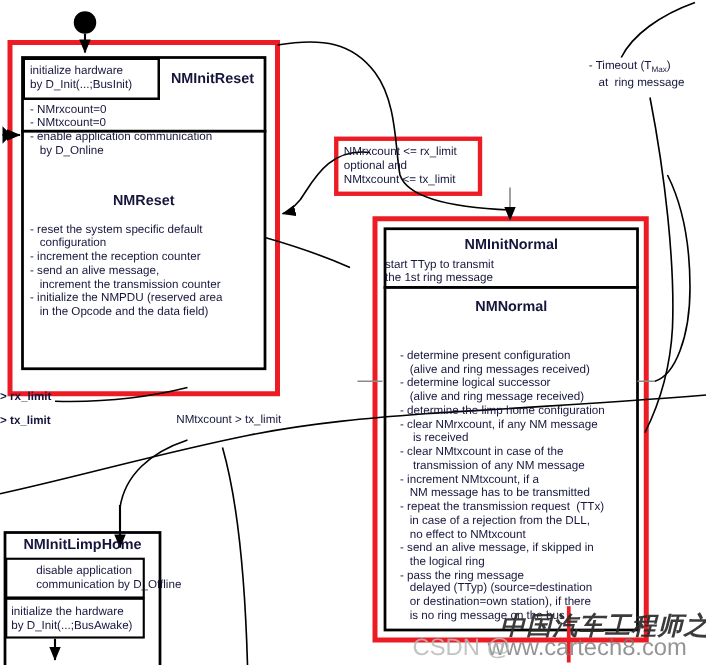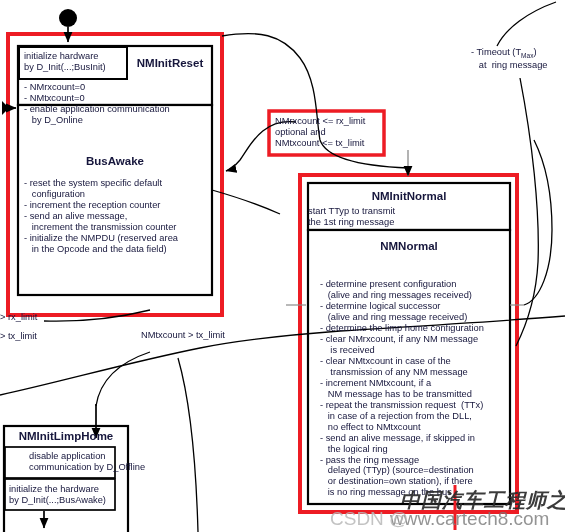--- a/index.html
+++ b/index.html
@@ -157,21 +157,21 @@
   </svg>
 
   <div class="txt body-text" style="left:24px; top:51px; width:104px;">initialize hardware
 by D_Init(...;BusInit)</div>
   <div class="txt state-title" style="left:131px; top:57px; width:78px;">NMInitReset</div>
   <div class="txt body-text" style="left:24px; top:82px; width:186px;">- NMrxcount=0
 - NMtxcount=0
 - enable application communication
    by D_Online</div>
 
-  <div class="txt state-title" style="left:18px; top:155px; width:194px;">BusAwake</div>
+  <div class="txt state-title" style="left:18px; top:155px; width:194px;">NMReset</div>
   <div class="txt body-text" style="left:24px; top:178px; width:188px;">- reset the system specific default
    configuration
 - increment the reception counter
 - send an alive message,
    increment the transmission counter
 - initialize the NMPDU (reserved area
    in the Opcode and the data field)</div>
 
   <div class="txt red-label-text" style="left:275px; top:116px; width:110px;">NMrxcount &lt;= rx_limit
 optional and
@@ -199,22 +199,22 @@
 - repeat the transmission request  (TTx)
    in case of a rejection from the DLL,
    no effect to NMtxcount
 - send an alive message, if skipped in
    the logical ring
 - pass the ring message
    delayed (TTyp) (source=destination
    or destination=own station), if there
    is no ring message on the bus</div>
 
-  <div class="txt edge-label" style="left:0px; top:312px;">&gt; rx_limit</div>
-  <div class="txt edge-label" style="left:0px; top:331px;">&gt; tx_limit</div>
+  <div class="txt edge-label" style="left:0px; top:312px;font-weight:bold;">&gt; rx_limit</div>
+  <div class="txt edge-label" style="left:0px; top:331px;font-weight:bold;">&gt; tx_limit</div>
   <div class="txt edge-label" style="left:141px; top:330px;">NMtxcount &gt; tx_limit</div>
 
   <div class="txt state-title" style="left:4px; top:430px; width:124px;">NMInitLimpHome</div>
   <div class="txt body-text" style="left:9px; top:451px; width:106px;margin-left:20px;">disable application
 communication by D_Offline</div>
   <div class="txt body-text" style="left:9px; top:484px; width:106px;">initialize the hardware
 by D_Init(...;BusAwake)</div>
 
   <div class="wm-cn" style="left:400px; top:487px;">中国汽车工程师之家</div>
   <div class="wm-url" style="left:390px; top:508px;">www.cartech8.com</div>

